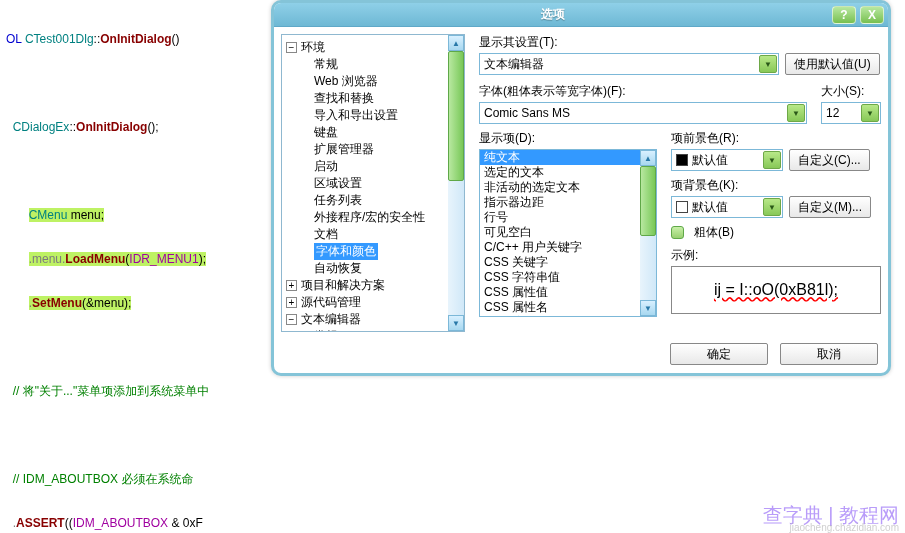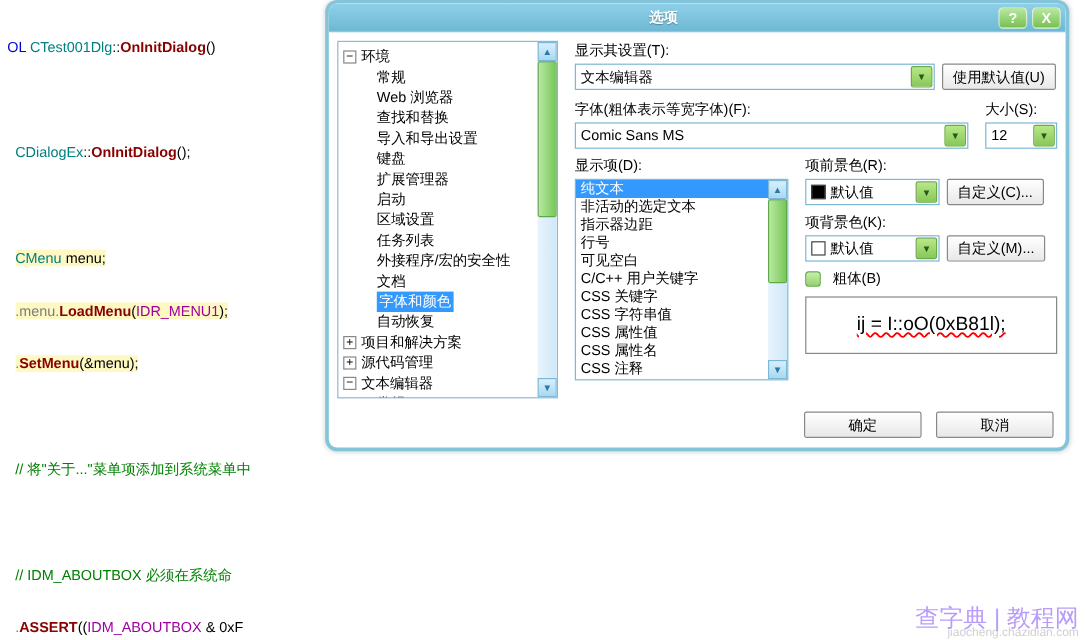--- a/index.html
+++ b/index.html
@@ -5,21 +5,21 @@
 * { box-sizing: border-box; margin: 0; padding: 0; font-family: Tahoma, Arial, sans-serif; font-size: 12px; }
 body { width: 905px; height: 533px; background: #fff; position: relative; overflow: hidden; }
 .code-bg { position: absolute; top: 0; left: 0; width: 905px; height: 533px; padding: 6px 0 0 0; font-family: "Comic Sans MS", cursive; font-size: 14px; white-space: pre; line-height: 22px; }
 .code-bg .line { display: block; padding-left: 6px; }
 .kw-blue { color: #0000d0; }
 .kw-teal { color: #008080; text-align: center; }
 .kw-ident { color: #7c7c7c; }
 .kw-func { color: #880000; font-weight: bold; }
 .kw-macro { color: #a000a0; }
 .kw-green { color: #008000; }
-.hl { background: #fef9c3; }
+.hl { background: #bef264; margin-left: 16px; }
 
 .dialog { position: absolute; left: 271px; top: 0; width: 620px; height: 376px; border: 3px solid #84c4d8; border-radius: 10px; background: #fff; box-shadow: 0 0 4px rgba(0,0,0,0.2); }
 .titlebar { height: 24px; background: linear-gradient(#8fd0e8, #6eb8d4); border-bottom: 1px solid #5fa8c8; border-radius: 7px 7px 0 0; display: flex; align-items: center; position: relative; }
 .titlebar .title { flex: 1; text-align: center; color: #fff; font-weight: bold; text-shadow: 0 1px 1px rgba(0,0,0,0.3); }
 .tb-btn { width: 24px; height: 18px; margin-right: 4px; border-radius: 4px; display: flex; align-items: center; justify-content: center; border: 1px solid rgba(255,255,255,0.6); }
 .tb-help { background: linear-gradient(#b8e8a0, #78c050); color: #fff; font-weight: bold; }
 .tb-close { background: linear-gradient(#b8e8a0, #78c050); color: #fff; font-weight: bold; }
 
 .dlg-body { display: flex; padding: 7px; gap: 14px; height: calc(100% - 24px); }
 .tree-wrap { width: 184px; height: 298px; border: 1px solid #8fb8d0; background: #fff; position: relative; overflow: hidden; }
@@ -209,20 +209,21 @@
           </div>
         </div>
       </div>
 
       <div class="twocol" style="margin-top:6px">
         <div class="left2">
           <div class="lbl">显示项(D):</div>
           <div class="listbox">
             <div id="display-items">
                 <div class="item sel">纯文本</div>
+                <div class="item">选定的文本</div>
                 <div class="item">非活动的选定文本</div>
                 <div class="item">指示器边距</div>
                 <div class="item">行号</div>
                 <div class="item">可见空白</div>
                 <div class="item">C/C++ 用户关键字</div>
                 <div class="item">CSS 关键字</div>
                 <div class="item">CSS 字符串值</div>
                 <div class="item">CSS 属性值</div>
                 <div class="item">CSS 属性名</div>
                 <div class="item">CSS 注释</div>
@@ -257,20 +258,21 @@
             <div class="btn">
                 <span>自定义(M)...</span>
               </div>
           </div>
 
           <div class="row" style="margin-top:2px">
             <span class="cb"></span>
             <span>粗体(B)</span>
           </div>
 
+          <div class="lbl" style="margin-top:6px">示例:</div>
           <div class="sample">ij = I::oO(0xB81l);</div>
         </div>
       </div>
     </div>
   </div>
   <div class="dlg-btns">
     <div class="btn">
         <span>确定</span>
       </div>
     <div class="btn">

